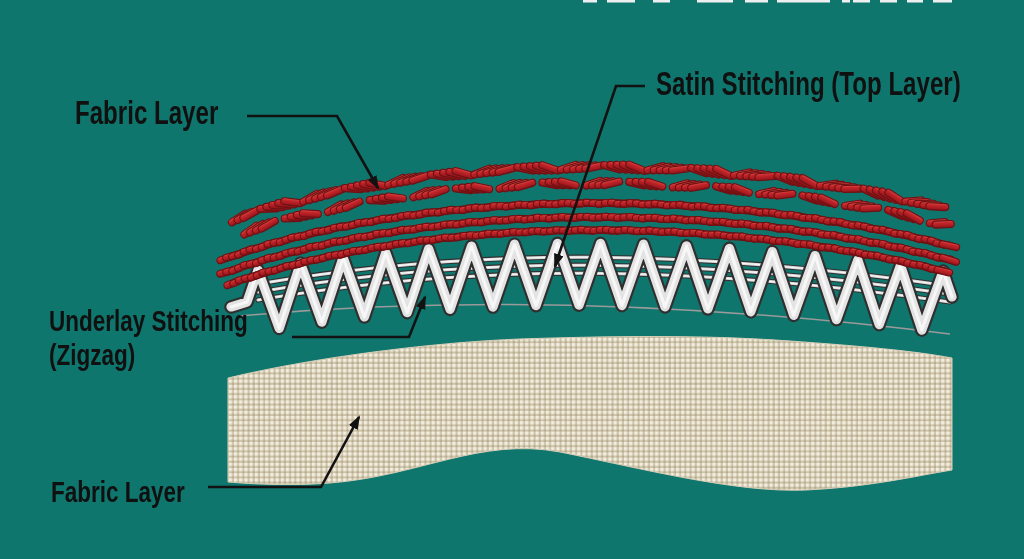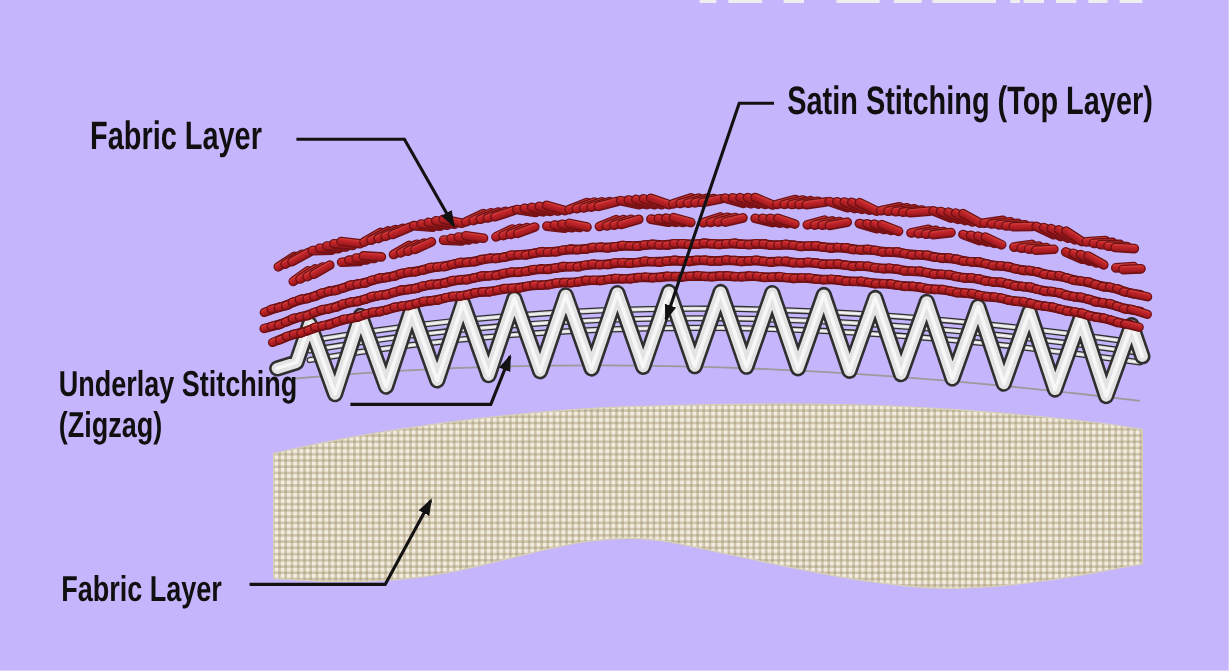--- a/index.html
+++ b/index.html
@@ -10,21 +10,21 @@
          transform-origin:0 0;line-height:1.05;}
   #lbl-fabric-top {left:75px;  top:96px;  font-size:33px; transform:scaleX(.73);}
   #lbl-satin      {left:656px; top:67px;  font-size:33px; transform:scaleX(.73);}
   #lbl-underlay   {left:49px;  top:304px; font-size:30px; transform:scaleX(.75); line-height:34px;}
   #lbl-fabric-bottom{left:51px;top:476px; font-size:30px; transform:scaleX(.75);}
   .leader{fill:none;stroke-width:2.6px;stroke-linejoin:miter;}
 </style>
 </head>
 <body>
 
-<div id="stage" style="background: #c4b5fd;">
+<div id="stage" style="background: #0f766e;">
 
   <svg id="art" width="1024" height="559" viewBox="0 0 1024 559">
 
     <g id="g-fabric">
       <path id="fabric-band" d="M228,378
                C 320,356 440,342 520,339
                C 640,335 720,336 790,341
                C 860,346 915,351 952,358
                L 952,470
                C 915,476 870,487 806,490

